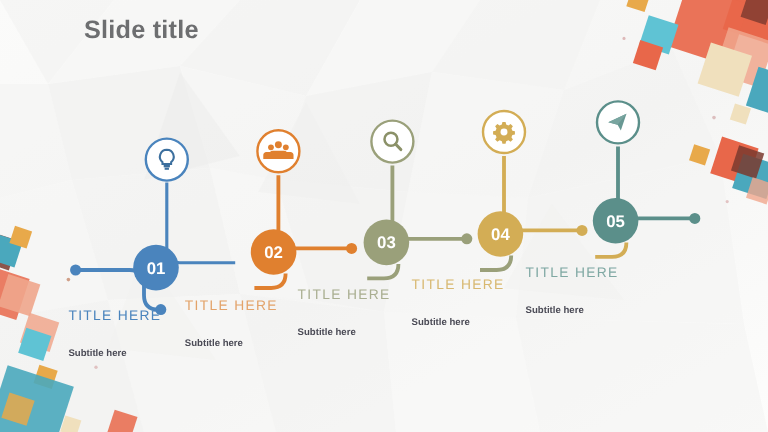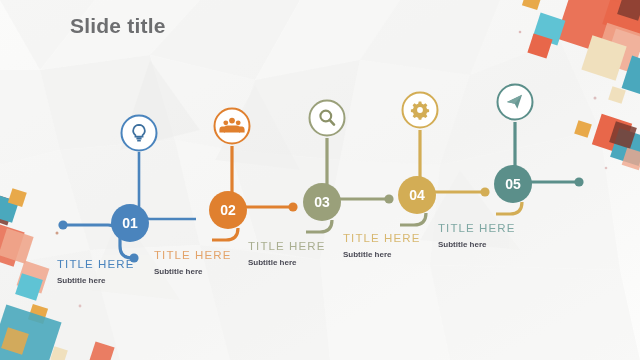--- a/index.html
+++ b/index.html
@@ -25,21 +25,21 @@
   
   #timeline-svg { position:absolute; inset:0; z-index:3; }
 
   
   .step-text { position:absolute; z-index:6; text-align:left; width:150px; }
   .step-title {
     font-size:11.5px; letter-spacing:1.1px; font-weight:normal;
     white-space:nowrap;
   }
   .step-sub {
-    font-size:8px; color:#4a4a55; margin-top:6px; white-space:nowrap;
+    font-size:8px; color:#4a4a55; margin-top:20px; white-space:nowrap;
     font-weight:bold;
   }
 </style>
 </head>
 <body>
 
 <svg id="bg-layer" viewBox="0 0 640 360" preserveAspectRatio="none">
   <defs>
     <linearGradient id="bgg" x1="0" y1="0" x2="1" y2="1">
       <stop offset="0%" stop-color="#fbfbfa"></stop>

